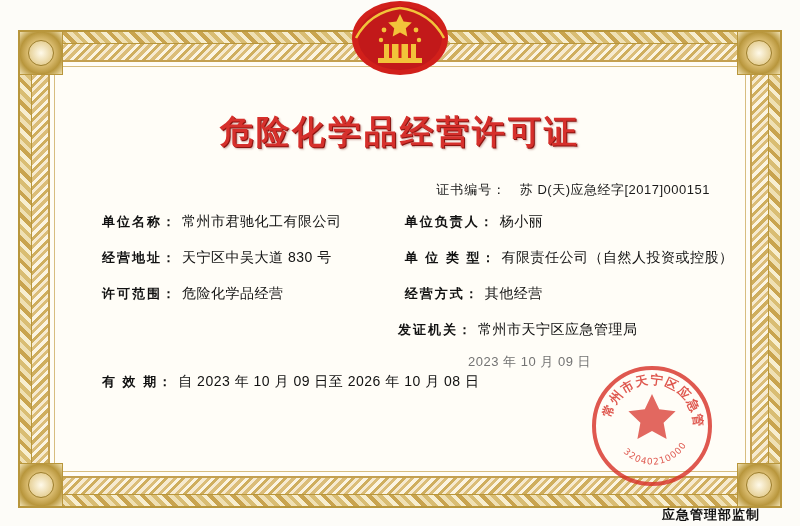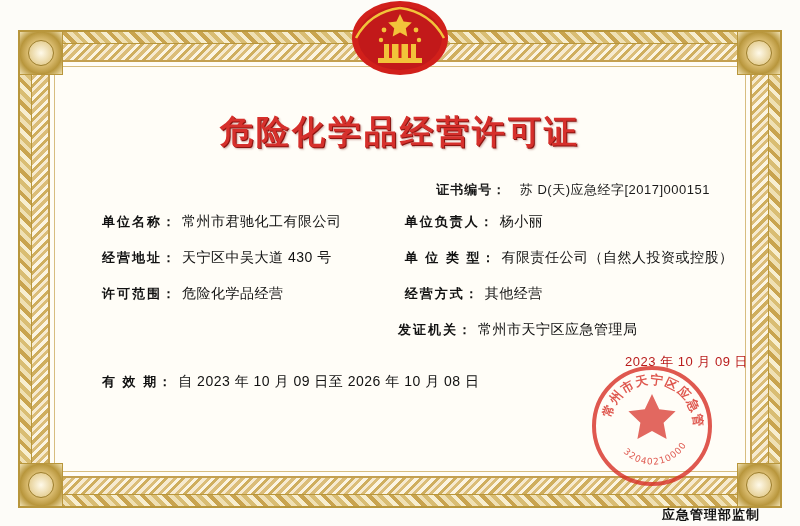--- a/index.html
+++ b/index.html
@@ -135,21 +135,21 @@
   }
 
   .cert-no-row {
     margin-top: 26px;
     text-align: right;
     padding-right: 38px;
     font-size: 13px;
     color: #1a1a1a;
   }
   .cert-no-label {
-    font-weight: bold;
+    font-weight: normal;
     letter-spacing: 1px;
   }
   .cert-no-value {
     margin-left: 10px;
     letter-spacing: 0.5px;
   }
 
   .fields {
     margin-top: 14px;
     display: block;
@@ -197,23 +197,23 @@
   }
   .issuer-line {
     display: flex;
     align-items: flex-start;
     padding-left: 12px;
   }
   .date-line {
     margin-top: 14px;
     padding-left: 12px;
     font-size: 13px;
-    color: #b91c1c;
+    color: #737373;
     letter-spacing: 0.5px;
-    text-align: right;
+    text-align: left;
     margin-left: 70px;
   }
 
   .validity-row {
     margin-top: 2px;
     padding-left: 50px;
     display: flex;
     align-items: flex-start;
   }
 
@@ -310,21 +310,21 @@
         </div>
         <div class="col col-right">
           <span class="f-label">单位负责人：</span>
           <span class="f-value">杨小丽</span>
         </div>
       </div>
 
       <div class="field-row">
         <div class="col col-left">
           <span class="f-label">经营地址：</span>
-          <span class="f-value">天宁区中吴大道 430 号</span>
+          <span class="f-value">天宁区中吴大道 830 号</span>
         </div>
         <div class="col col-right">
           <span class="f-label">单 位 类 型：</span>
           <span class="f-value">有限责任公司（自然人投资或控股）</span>
         </div>
       </div>
 
       <div class="field-row">
         <div class="col col-left">
           <span class="f-label">许可范围：</span>

